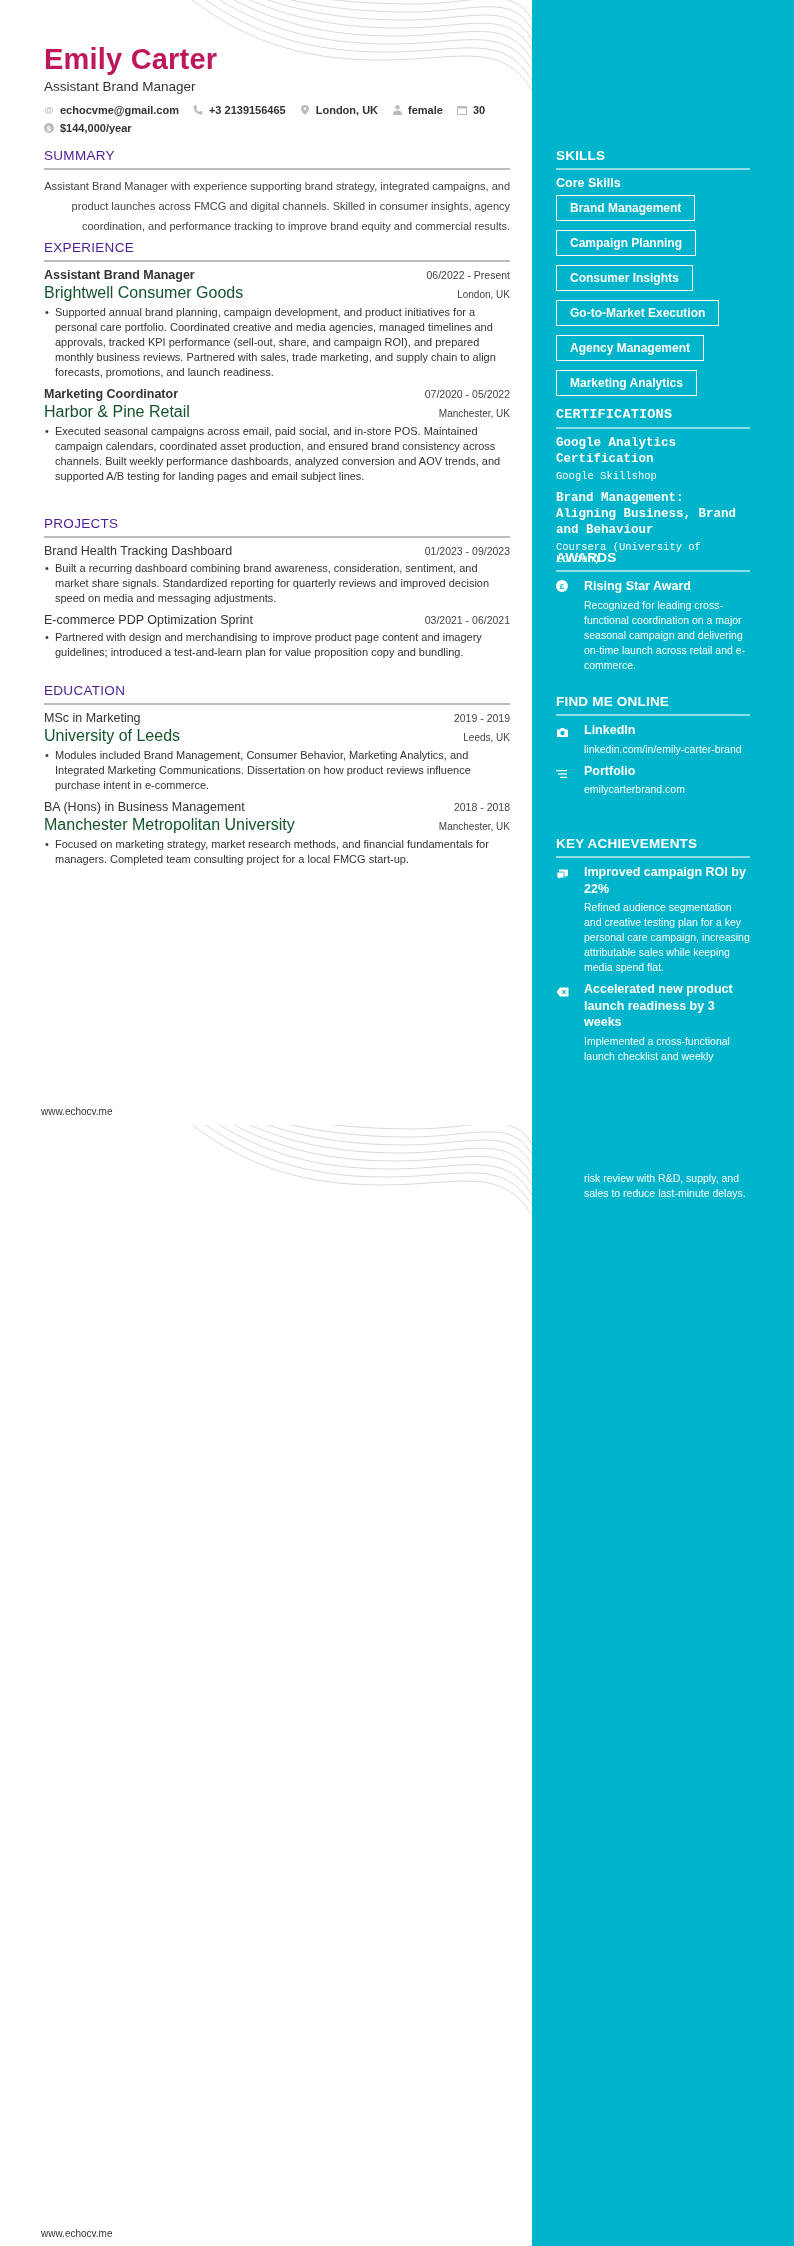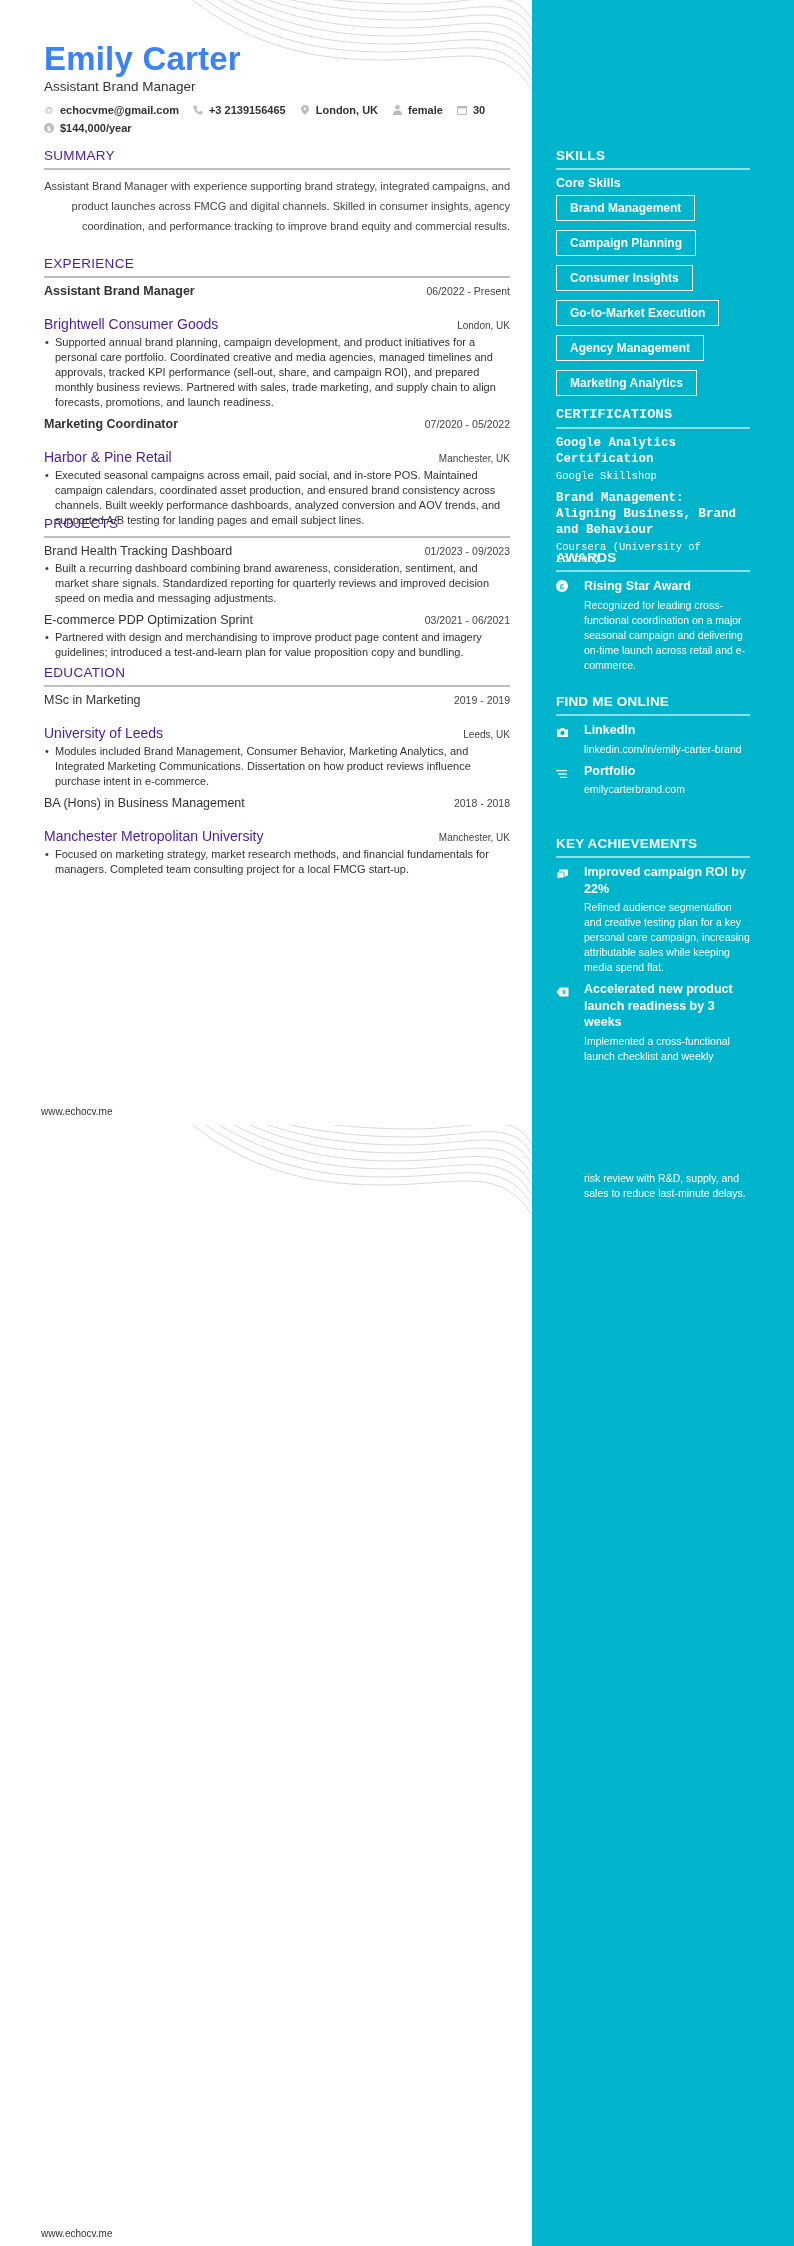--- a/index.html
+++ b/index.html
@@ -5,36 +5,36 @@
   * { box-sizing: border-box; margin: 0; padding: 0; }
   html, body { width: 794px; height: 2246px; background: #ffffff; overflow: hidden; }
   body { position: relative; font-family: "Liberation Sans", "DejaVu Sans", sans-serif; color: #333; }
 
   .sidebar-bg { position: absolute; left: 532px; top: 0; width: 262px; height: 2246px; background: #00b5cb; }
 
   .wave { position: absolute; left: 180px; width: 352px; height: 110px; overflow: hidden; }
   .wave svg { display: block; }
 
   .main { position: absolute; left: 44px; top: 44px; width: 466px; }
-  .name { font-size: 33px; font-weight: bold; color: #3b82f6; letter-spacing: 0.2px; line-height: 30px; }
+  .name { font-size: 29px; font-weight: bold; color: #be185d; letter-spacing: 0.2px; line-height: 30px; }
   .role { font-size: 13.5px; color: #333; margin-top: 4px; line-height: 17px; }
   .contacts { margin-top: 6px; display: flex; flex-wrap: wrap; font-size: 11px; font-weight: bold; color: #333; line-height: 18px; }
   .contact { display: flex; align-items: center; margin-right: 14px; }
   .contact .ic { width: 10px; height: 10px; margin-right: 6px; color: #bbb; display: inline-flex; align-items: center; justify-content: center; font-size: 9px; }
 
   .section-title { font-size: 13.5px; color: #4c1d95; letter-spacing: 0.3px; padding-bottom: 5px; border-bottom: 2px solid #bdbdbd; margin-bottom: 6px; }
   .section { position: absolute; left: 44px; width: 466px; }
   .para { font-size: 11px; line-height: 20px; color: #444; text-align: right; }
 
   .entry { margin-bottom: 7px; }
   .row { display: flex; justify-content: space-between; align-items: baseline; }
   .e-title { font-size: 12.5px; font-weight: bold; color: #333; }
   .e-title.light { font-weight: normal; }
   .e-date { font-size: 10.5px; color: #444; }
-  .e-org { font-size: 14px; color: #4c1d95; margin-top: 18px; }
+  .e-org { font-size: 16px; color: #14532d; margin-top: 2px; }
   .e-loc { font-size: 10px; color: #444; }
   .bullets { list-style: none; margin-top: 3px; }
   .bullets li { position: relative; padding-left: 11px; font-size: 11px; line-height: 15px; color: #333; }
   .bullets li::before { content: "•"; position: absolute; left: 1px; top: 0; }
 
   .footer { position: absolute; left: 41px; font-size: 10px; color: #333; }
 
   .side { position: absolute; left: 556px; width: 194px; color: #fff; }
   .s-title { font-size: 13.5px; font-weight: bold; letter-spacing: 0.2px; padding-bottom: 5px; border-bottom: 2px solid rgba(255,255,255,0.55); margin-bottom: 6px; color: #fff; }
   .s-sub { font-size: 12.5px; font-weight: bold; margin-bottom: 5px; }
@@ -132,21 +132,21 @@
       <span>$144,000/year</span>
     </div>
   </div>
 </div>
 
 <div class="section" style="top:148px;">
   <div class="section-title">SUMMARY</div>
   <div class="para">Assistant Brand Manager with experience supporting brand strategy, integrated campaigns, and product launches across FMCG and digital channels. Skilled in consumer insights, agency coordination, and performance tracking to improve brand equity and commercial results.</div>
 </div>
 
-<div class="section" style="top:256px;">
+<div class="section" style="top:240px;">
   <div class="section-title">EXPERIENCE</div>
   <div class="entry">
     <div class="row">
       <span class="e-title">Assistant Brand Manager</span>
       <span class="e-date">06/2022 - Present</span>
     </div>
     <div class="row">
       <span class="e-org">Brightwell Consumer Goods</span>
       <span class="e-loc">London, UK</span>
     </div>
@@ -184,21 +184,21 @@
     <div class="row">
       <span class="e-title light">E-commerce PDP Optimization Sprint</span>
       <span class="e-date">03/2021 - 06/2021</span>
     </div>
     <ul class="bullets">
         <li>Partnered with design and merchandising to improve product page content and imagery guidelines; introduced a test-and-learn plan for value proposition copy and bundling.</li>
       </ul>
   </div>
 </div>
 
-<div class="section" style="top:665px;">
+<div class="section" style="top:683px;">
   <div class="section-title">EDUCATION</div>
   <div class="entry">
     <div class="row">
       <span class="e-title light">MSc in Marketing</span>
       <span class="e-date">2019 - 2019</span>
     </div>
     <div class="row">
       <span class="e-org">University of Leeds</span>
       <span class="e-loc">Leeds, UK</span>
     </div>

